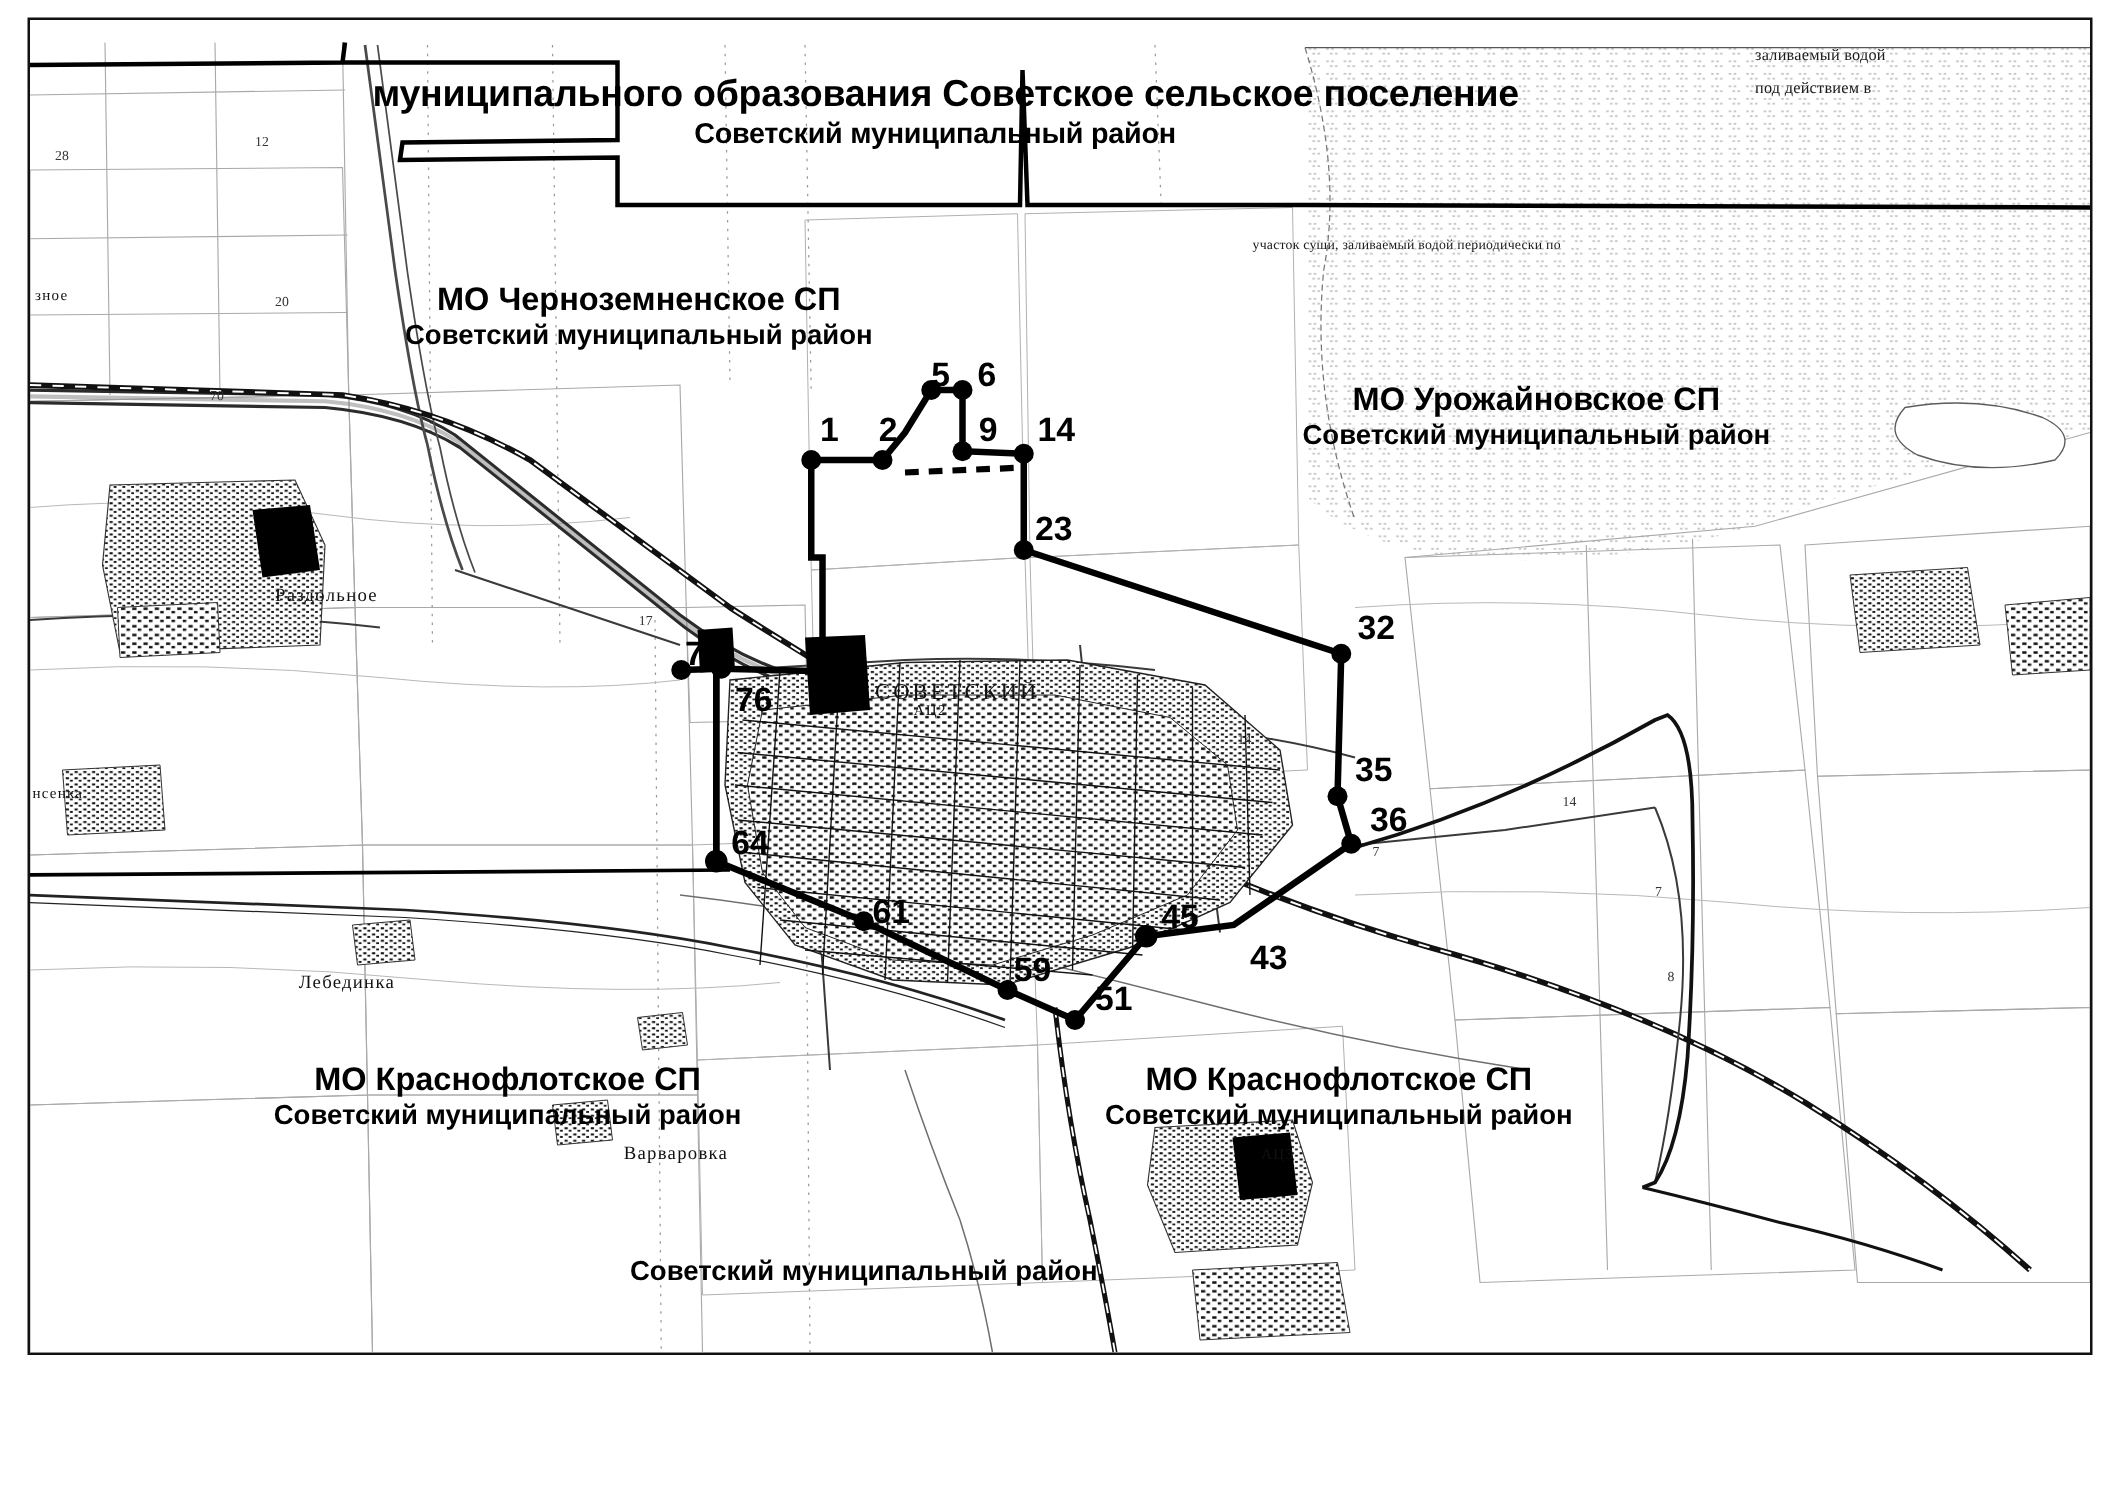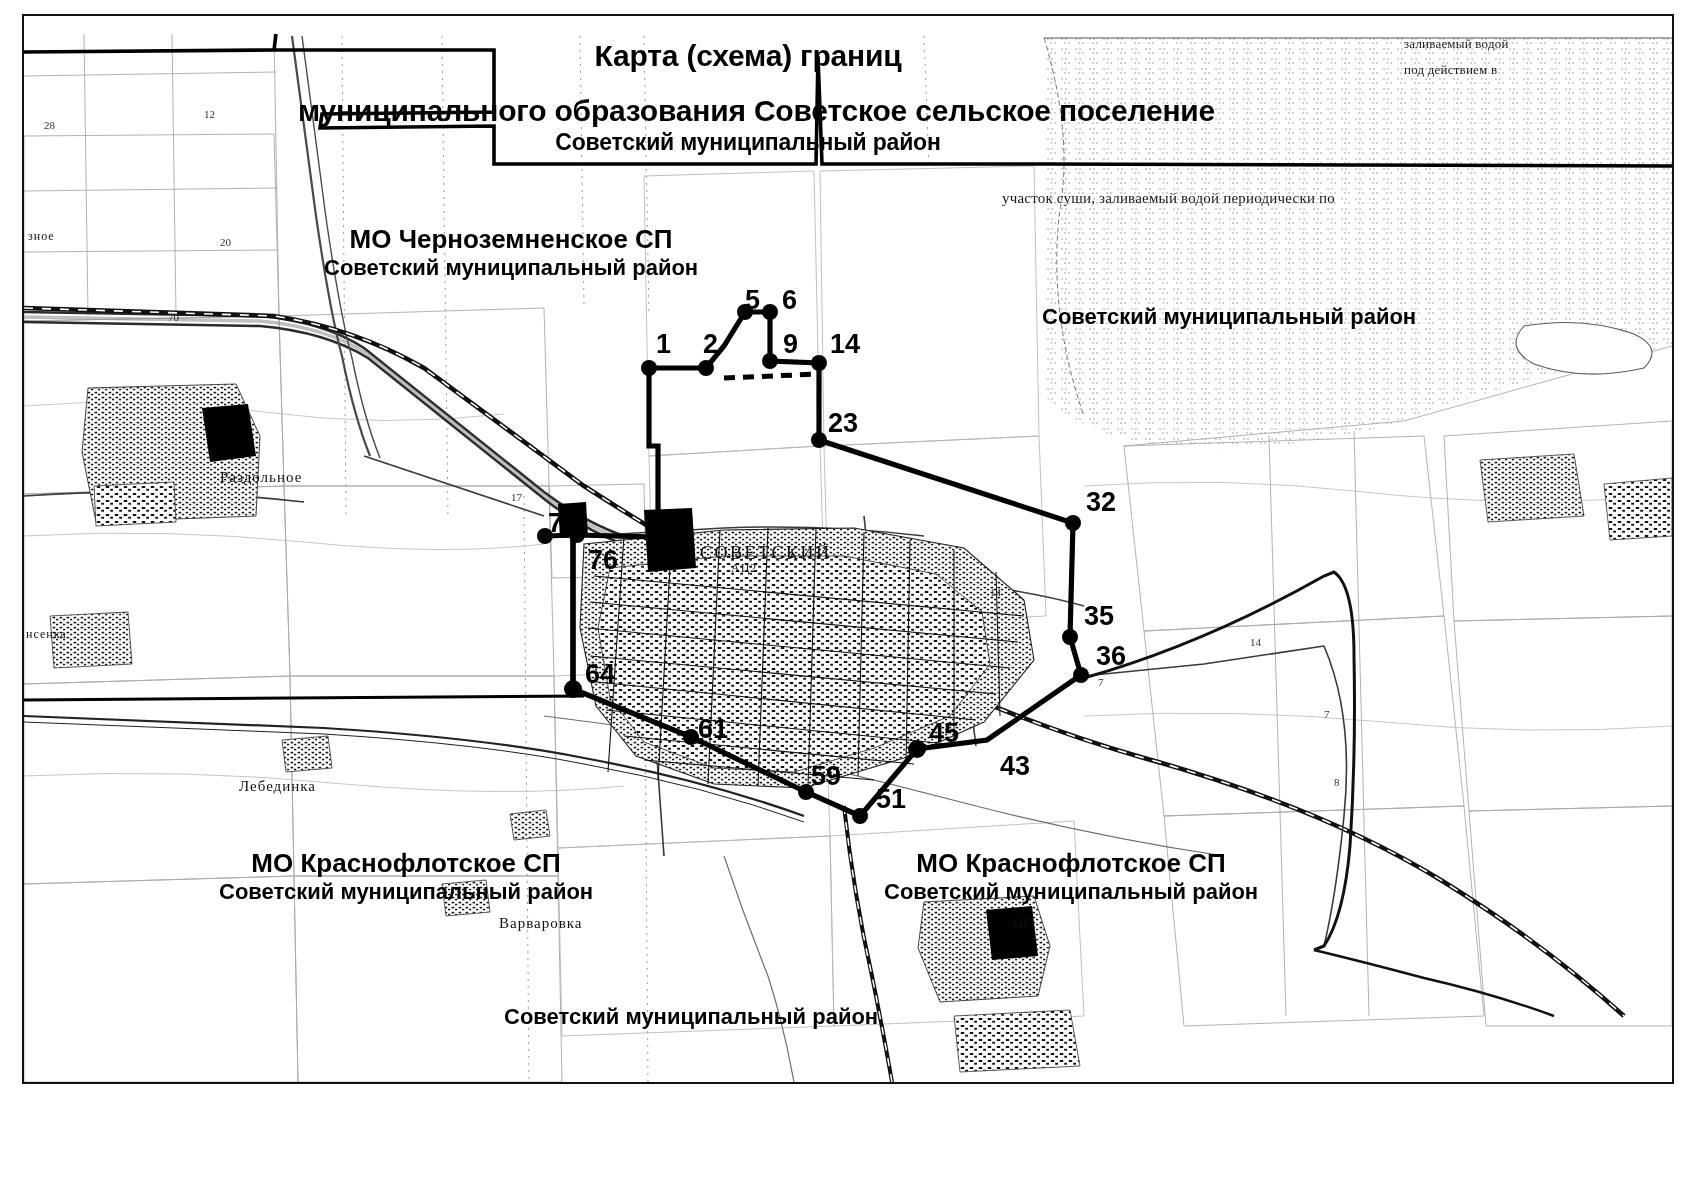--- a/index.html
+++ b/index.html
@@ -83,21 +83,21 @@
     position: absolute;
     font-family: "Liberation Serif", serif;
     color: #1a1a1a;
     white-space: nowrap;
   }
   .annot-hydro {
     font-size: 13px;
     letter-spacing: 0.2px;
   }
   .annot-hydro2 {
-    font-size: 15px;
+    font-size: 11px;
     letter-spacing: 0.2px;
   }
   .place-name {
     position: absolute;
     font-family: "Liberation Serif", serif;
     color: #111;
     white-space: nowrap;
     letter-spacing: 1px;
   }
   .place-city {
@@ -355,35 +355,35 @@
         <circle cx="782" cy="776" r="8"></circle>
         <circle cx="667" cy="721" r="8"></circle>
         <circle cx="549" cy="673" r="9"></circle>
         <circle cx="521" cy="520" r="8"></circle>
         <circle cx="553" cy="519" r="8"></circle>
         <circle cx="634" cy="521" r="7"></circle>
       </g>
     </svg>
 
     <div class="title-block" style="left:274px; top:22px; width:900px;">
-      <div class="title-l1">Карта (схема) границ</div>
       <div class="title-l2">муниципального образования Советское сельское поселение</div>
       <div class="title-l3">Советский муниципальный район</div>
     </div>
 
     <div class="map-annot annot-hydro" style="left:1380px; top:20px;">заливаемый водой</div>
     <div class="map-annot annot-hydro" style="left:1380px; top:46px;">под действием в</div>
     <div class="map-annot annot-hydro2" style="left:978px; top:174px;">участок суши, заливаемый водой периодически по</div>
 
     <div id="mo-labels">
         <div class="mo-label" style="left: 300px; top: 208px; text-align: center;">
           <div class="mo-name">МО Черноземненское СП</div>
           <div class="mo-sub">Советский муниципальный район</div>
         </div>
         <div class="mo-label" style="left: 1018px; top: 288px;">
+          <div class="mo-name">МО Урожайновское СП</div>
           <div class="mo-sub">Советский муниципальный район</div>
         </div>
         <div class="mo-label" style="left: 195px; top: 832px;">
           <div class="mo-name">МО Краснофлотское СП</div>
           <div class="mo-sub">Советский муниципальный район</div>
         </div>
         <div class="mo-label" style="left: 860px; top: 832px;">
           <div class="mo-name">МО Краснофлотское СП</div>
           <div class="mo-sub">Советский муниципальный район</div>
         </div>

